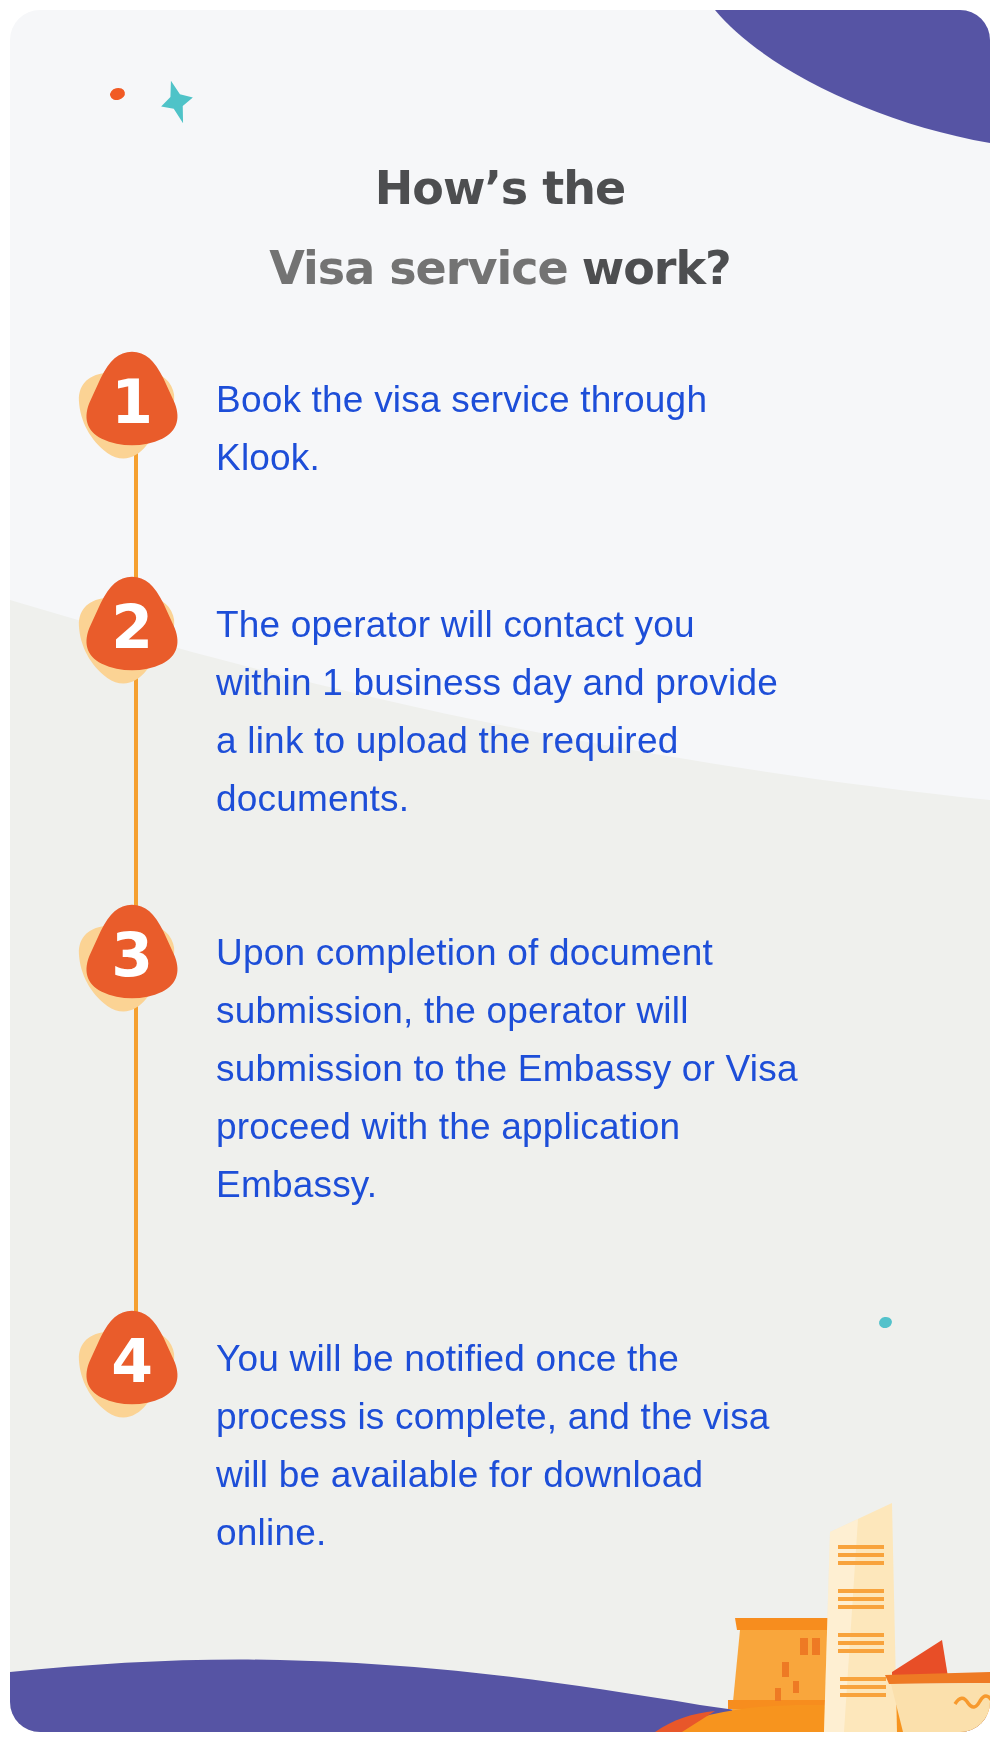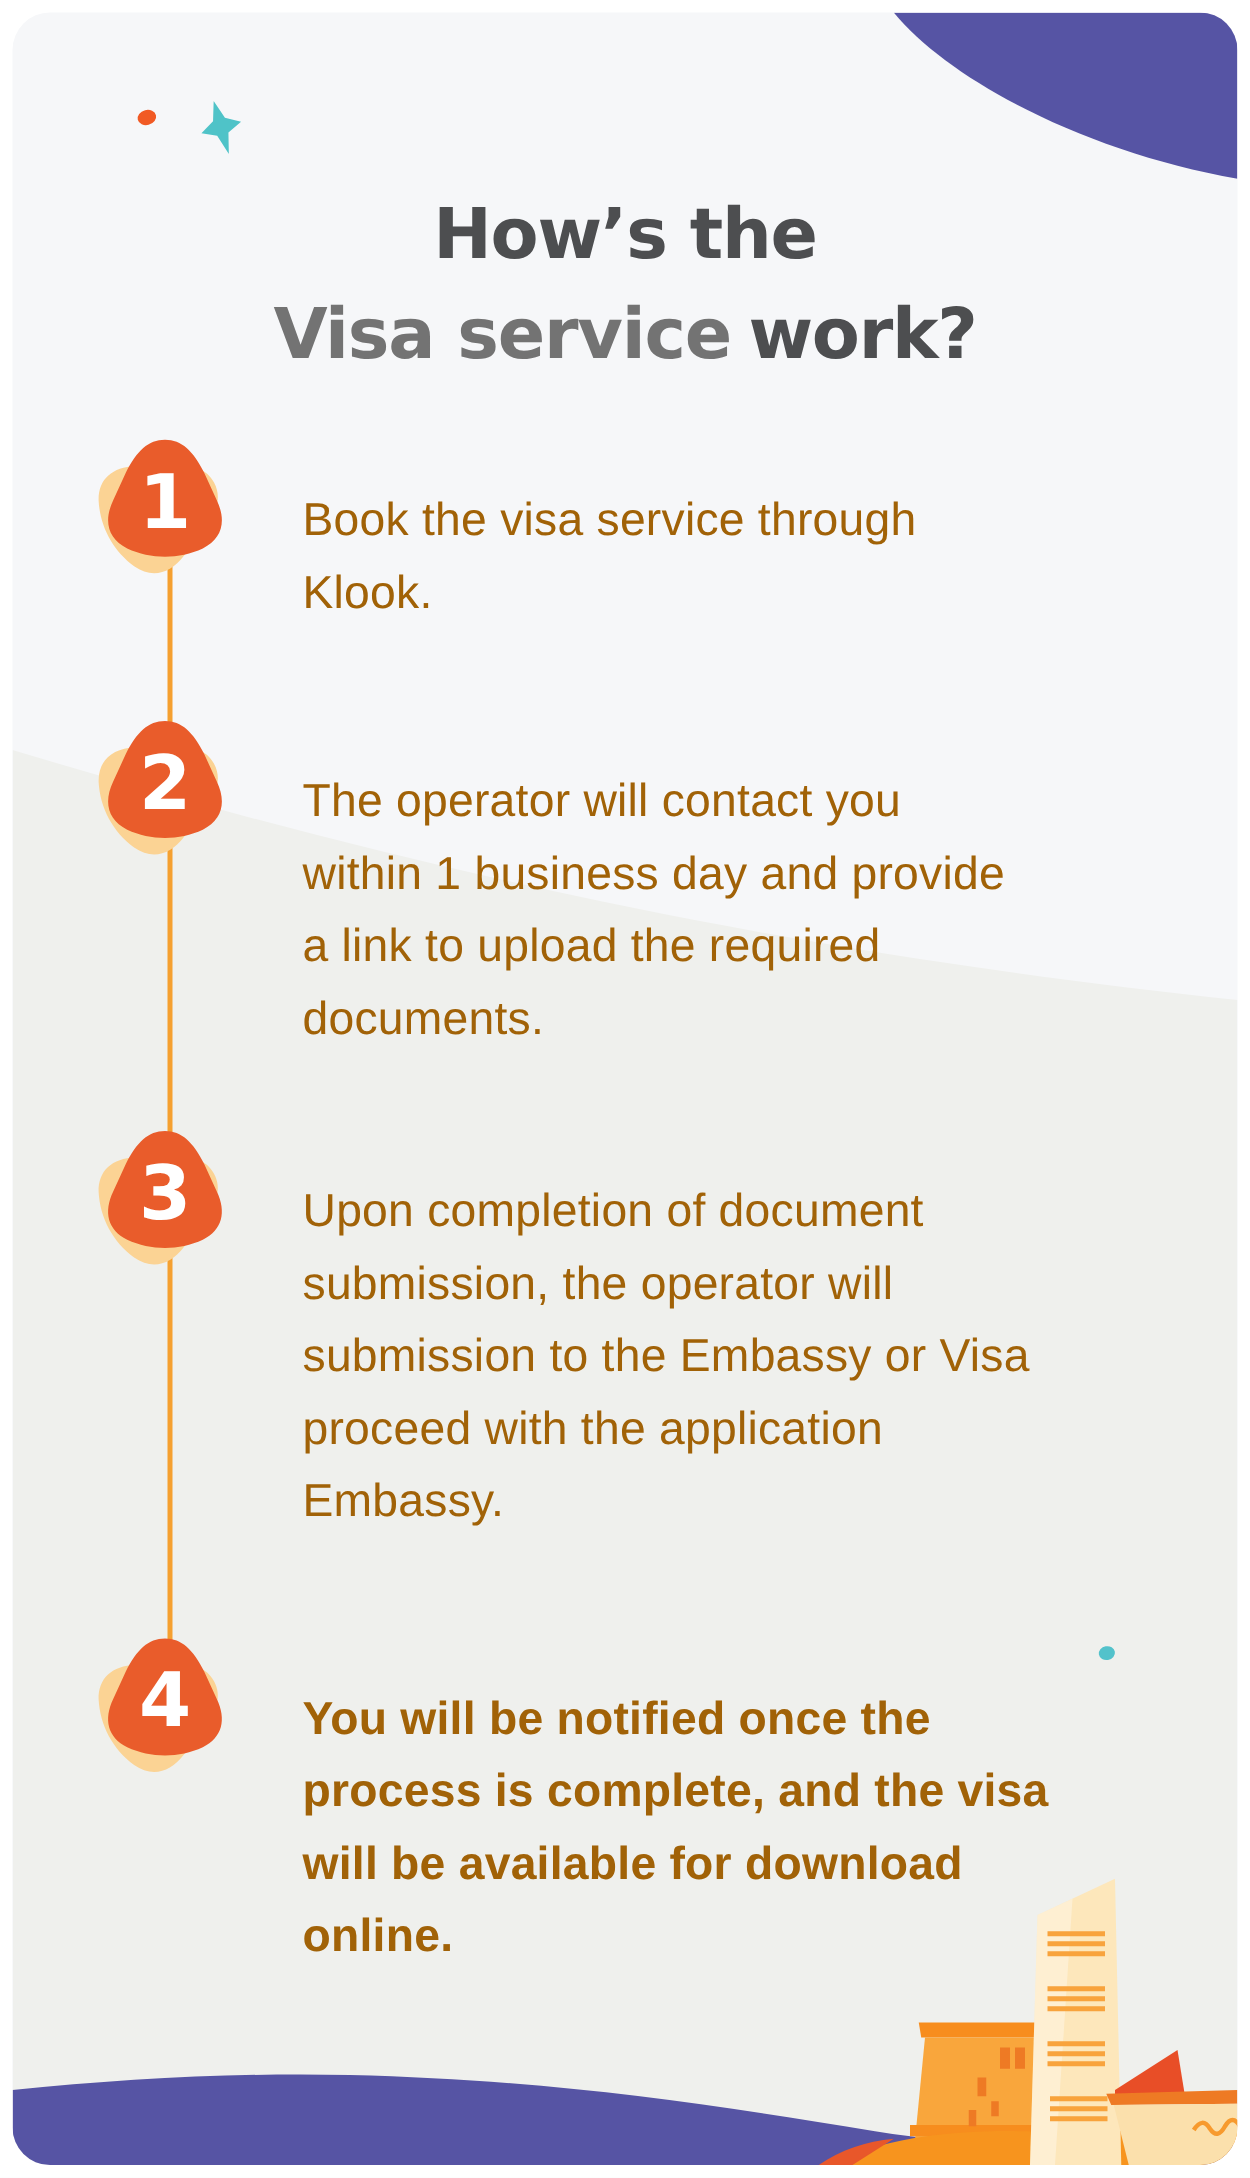--- a/index.html
+++ b/index.html
@@ -24,21 +24,21 @@
   }
   .deco-star { position:absolute; left:150px; top:70px; width:34px; height:44px; transform:rotate(-16deg); }
   .teal-dot {
     position:absolute; left:869px; top:1307px; width:13px; height:11px;
     background:#53c2cb; border-radius:50%; transform:rotate(-10deg);
   }
   
   .title {
     position:absolute; left:0; top:138px; width:100%;
     text-align:center; font-family:"DejaVu Sans", sans-serif;
-    font-weight:bold; font-size:56px; line-height:80px; letter-spacing:-1px;
+    font-weight:bold; font-size:46px; line-height:80px; letter-spacing:-1px;
     color:#4d4e50;
   }
   .title .hl { color:#737373; }
   .title .after-hl { margin-left:14px;text-align:right; }
   
   .connector {
     position:absolute; left:124px; top:430px; width:4px; height:885px;
     background:#f5a030;
   }
   
@@ -46,24 +46,24 @@
   .badge svg { position:absolute; left:0; top:0; width:100%; height:100%; overflow:visible; }
   .badge .num {
     position:absolute; left:0; top:14%; width:100%; height:80%;
     display:flex; align-items:center; justify-content:center;
     font-family:"DejaVu Sans", sans-serif; font-weight:bold;
     font-size:60px; color:#ffffff;
   }
   .badge-1 { top:333px; } .badge-2 { top:558px; } .badge-3 { top:886px; } .badge-4 { top:1292px; }
   
   .step-text {
-    position:absolute; left:232px; width:710px;
-    font-size:37px; line-height:58px; color:#a16207; letter-spacing:0.2px;margin-top:16px;
+    position:absolute; left:206px; width:710px;
+    font-size:37px; line-height:58px; color:#1d4ed8; letter-spacing:0.2px;
   }
-  .step-text-1 { top:361px; } .step-text-2 { top:586px; } .step-text-3 { top:914px; } .step-text-4 { top:1320px;font-weight:bold; }
+  .step-text-1 { top:361px; } .step-text-2 { top:586px; } .step-text-3 { top:914px; } .step-text-4 { top:1320px; }
   
   .bottom-art { left:0; bottom:0; width:980px; height:250px; }
 </style>
 </head>
 <body>
 
 <div class="page">
   <div class="card">
 
     <svg class="layer bg-band" viewBox="0 0 980 1722" aria-hidden="true">

